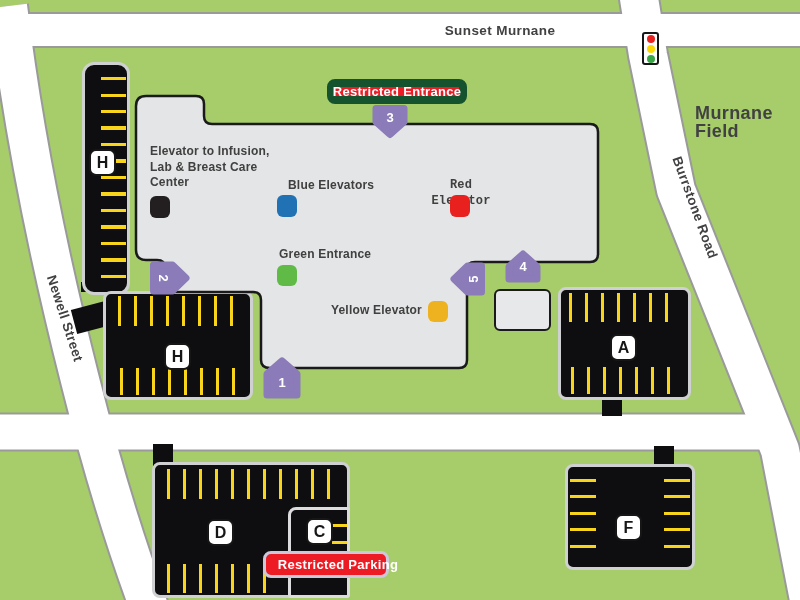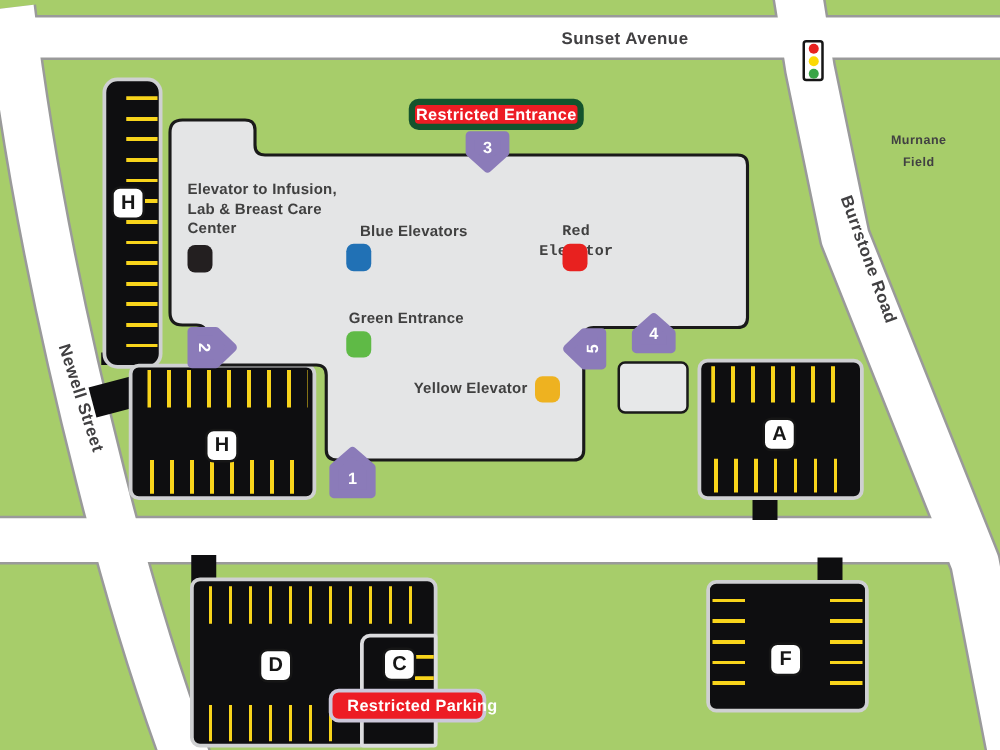--- a/index.html
+++ b/index.html
@@ -11,22 +11,22 @@
   }
   #map *{box-sizing:border-box;}
   svg.layer{position:absolute;left:0;top:0;}
   
   .street-label{
     position:absolute; font-size:13.5px; font-weight:600; letter-spacing:.4px;
     color:#414042; text-align:center; white-space:nowrap;
   }
   .rot{transform-origin:center center;}
   .area-label{
-    position:absolute; font-size:10px; font-weight:600; letter-spacing:.4px;
-    color:#414042; text-align:center; line-height:18px; white-space:pre-line;
+    position:absolute; font-size:18px; font-weight:600; letter-spacing:.4px;
+    color:#414042; line-height:18px; white-space:pre-line;
   }
   
   .lot{
     position:absolute; background:#0e0e10; border:3px solid #cfd0d2; border-radius:10px;
   }
   .ticks{position:absolute;}
   .ticks.v{background:repeating-linear-gradient(90deg,#f8d41b 0 3px,transparent 3px 16px);}
   .ticks.h{background:repeating-linear-gradient(180deg,#f8d41b 0 3px,transparent 3px 16.5px);}
   .lot-badge{
     position:absolute; width:27px; height:27px; background:#ffffff;
@@ -48,21 +48,21 @@
     position:absolute; width:16px; height:16px; z-index:11;
     color:#fff; font-size:13px; font-weight:bold; line-height:16px; text-align:center;
   }
   
   .red-badge{
     position:absolute; background:#ed1c24; color:#fff; z-index:12;
     font-size:13px; font-weight:bold; letter-spacing:.3px;
     display:flex; align-items:center; justify-content:center;
     border-radius:8px; white-space:nowrap;
   }
-  #badge-entrance{border:5px solid #14532d;}
+  #badge-entrance{border:8px solid #14532d;}
   #badge-parking{border:3px solid #ccc8da;}
   
   #traffic-light{
     position:absolute; left:642px; top:32px; width:17px; height:33px;
     background:#fff; border:2px solid #161616; border-radius:3px; z-index:5;
     display:flex; flex-direction:column; align-items:center; justify-content:center; gap:2px;
   }
   .tl-dot{width:8px; height:8px; border-radius:50%;}
   .annex{
     position:absolute; left:494px; top:289px; width:57px; height:42px;
@@ -169,21 +169,21 @@
   </svg>
   <div class="pin-num" style="left:274px;top:375px;">1</div>
   <div class="pin-num rot" style="left:155px;top:270px;transform:rotate(90deg);">2</div>
   <div class="pin-num" style="left:382px;top:110px;">3</div>
   <div class="pin-num" style="left:515px;top:259px;">4</div>
   <div class="pin-num rot" style="left:466px;top:271px;transform:rotate(-90deg);">5</div>
 
   <div class="red-badge" id="badge-entrance" style="left:327px;top:79px;width:140px;height:25px;">Restricted Entrance</div>
   <div class="red-badge" id="badge-parking" style="left:263px;top:551px;width:126px;height:27px;padding-left:24px;">Restricted Parking</div>
 
-  <div class="street-label" style="left:440px;top:23px;width:120px;">Sunset Avenue</div>
+  <div class="street-label" style="left:440px;top:23px;width:120px;">Sunset Murnane</div>
   <div class="street-label rot" style="left:640px;top:200px;width:110px;transform:rotate(70deg);">Burrstone Road</div>
   <div class="street-label rot" style="left:10px;top:311px;width:110px;transform:rotate(72deg);">Newell Street</div>
   <div class="area-label" style="left:695px;top:104px;width:80px;">Murnane
 Field</div>
 
   <div id="traffic-light">
     <div class="tl-dot" style="background: rgb(232, 33, 31);"></div>
     <div class="tl-dot" style="background: rgb(252, 217, 5);"></div>
     <div class="tl-dot" style="background: rgb(58, 165, 70);"></div>
   </div>

